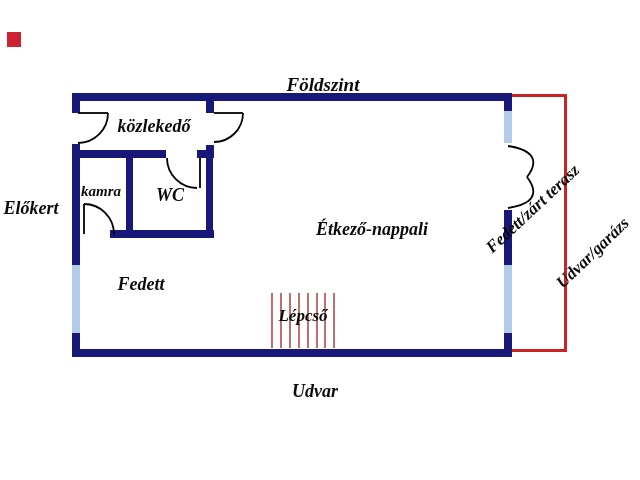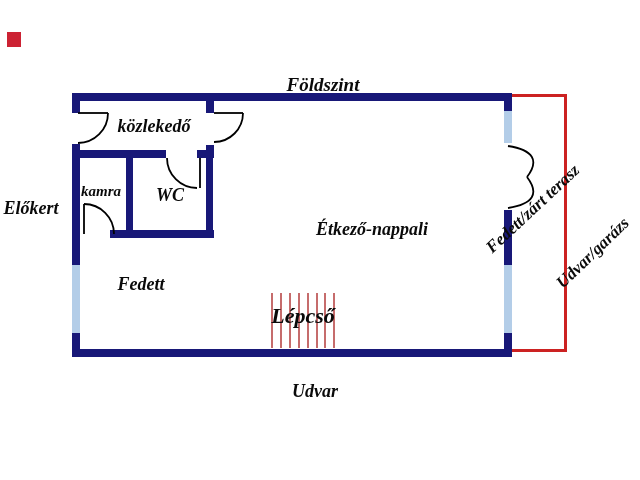--- a/index.html
+++ b/index.html
@@ -94,21 +94,21 @@
   <span class="room-label" style="left:154px;top:126px;">közlekedő</span>
 
   <span class="room-label" style="left:101px;top:191px;font-size:15px;">kamra</span>
 
   <span class="room-label" style="left:170px;top:195px;">WC</span>
 
   <span class="room-label" style="left:372px;top:184px;margin-top:45px;">Étkező-nappali</span>
 
   <span class="room-label" style="left:141px;top:284px;">Fedett</span>
 
-  <span class="room-label" style="left:303px;top:316px;font-size:22px;">Lépcső</span>
+  <span class="room-label" style="left:303px;top:316px;font-size:17px;">Lépcső</span>
 
   <span class="room-label" style="left:23px;top:208px;margin-left:8px;">Előkert</span>
 
   <span class="room-label" style="left:315px;top:391px;">Udvar</span>
 
   <span class="room-label rot" style="left:533px;top:209px;transform:translate(-50%,-50%) rotate(-43deg);">Fedett/zárt terasz</span>
 
   <span class="room-label rot" style="left:593px;top:253px;transform:translate(-50%,-50%) rotate(-44deg);">Udvar/garázs</span>
 </div>
 

